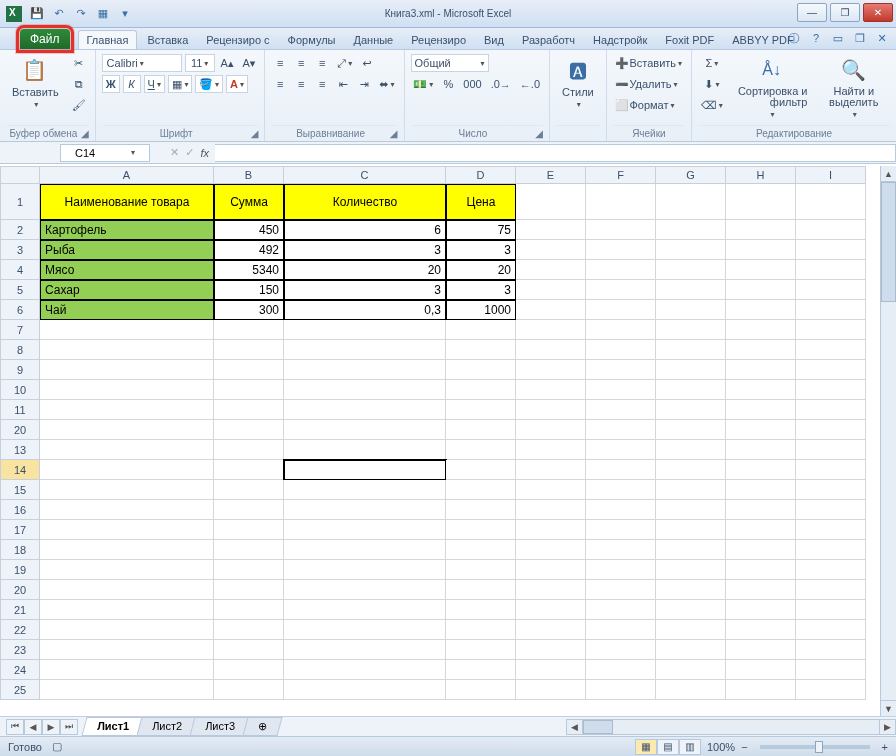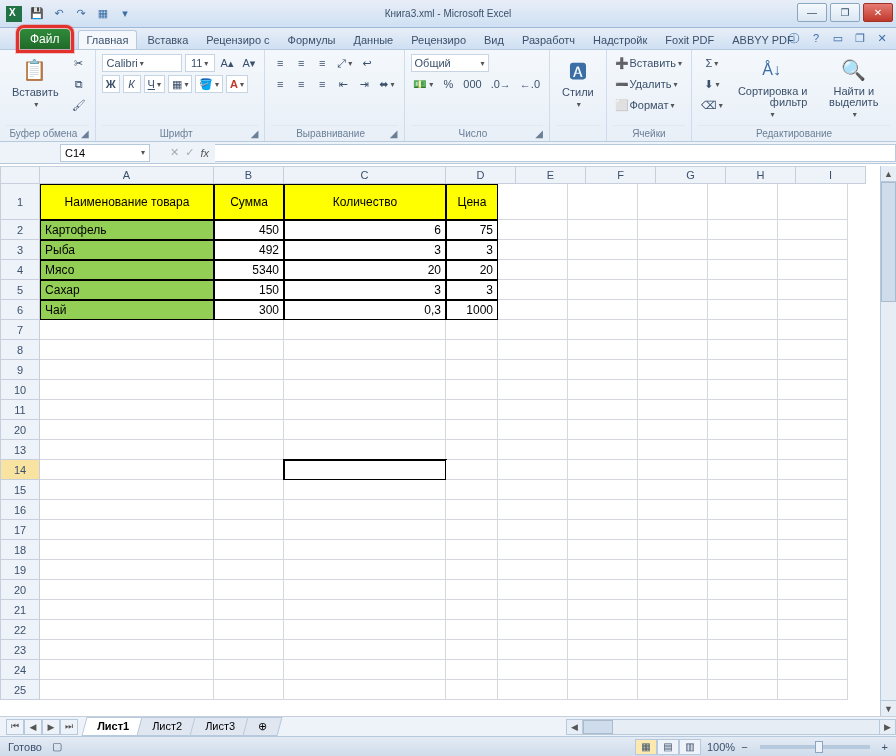--- a/index.html
+++ b/index.html
@@ -35,21 +35,21 @@
 .rrow { display:flex;align-items:center;gap:3px; }
 .tb { height:18px;min-width:18px;border:1px solid #c6d4e4;background:#fff;display:flex;align-items:center;justify-content:center;font-size:11px;padding:0 3px; }
 .tb.ico{border:none;background:none;}
 .font-sel{width:80px;justify-content:flex-start;padding:0 4px;}
 .size-sel{width:30px;}
 .tb b{font-weight:bold;} .tb i{font-style:italic;} .tb u{text-decoration:underline;}
 .dd{font-size:8px;color:#555;margin-left:2px;}
 
 
 .formula-bar { height:22px;background:#eef3f9;border-bottom:1px solid #b7c9dd;display:flex;align-items:center;font-size:11px; }
-.name-box { width:90px;height:18px;margin:0 20px 0 60px;border:1px solid #b7c9dd;background:#fff;display:flex;align-items:center;padding:0 4px;justify-content:space-between; }
+.name-box { width:90px;height:18px;margin:0 20px 0 60px;border:1px solid #b7c9dd;background:#fff;display:flex;align-items:center;padding:0 14px;justify-content:space-between; }
 .fx-area{display:flex;align-items:center;gap:6px;flex:1;}
 .fx-label{font-style:italic;color:#555;}
 .fx-input{flex:1;height:18px;border:1px solid #b7c9dd;border-left:none;background:#fff;}
 
 
 .grid-wrap{position:absolute;left:0;right:0;top:166px;bottom:40px;overflow:hidden;}
 .corner{position:absolute;left:0;top:0;width:40px;height:18px;background:#eef3f9;border:1px solid #c6cfdb;}
 .col-headers{position:absolute;left:40px;top:0;height:18px;display:flex;}
 .ch{border:1px solid #c6cfdb;border-left:none;background:#eef3f9;display:flex;align-items:center;justify-content:center;font-size:11px;color:#3b506b;}
 .row-headers{position:absolute;left:0;top:18px;width:40px;}
@@ -59,21 +59,21 @@
 .crow{display:flex;height:20px;}
 .crow.hdr{height:36px;}
 .cell{border-right:1px solid #d4d8de;border-bottom:1px solid #d4d8de;font-size:12px;padding:0 4px;display:flex;align-items:center;background:#fff;}
 .cell.right{justify-content:flex-end;}
 .hcell{background:#ffff00;border:1px solid #000;font-size:12px;justify-content:center;}
 .dcell{border:1px solid #000;}
 .namec{background:#93cf55;}
 .sel-cell{outline:2px solid #000;outline-offset:-1px;}
 
 
-.cA{width:174px;} .cB{width:70px;} .cC{width:162px;} .cD{width:52px;}
+.cA{width:174px;} .cB{width:70px;} .cC{width:162px;} .cD{width:70px;}
 .cE,.cF,.cG,.cH,.cI{width:70px;}
 .ch.cA{width:174px;} .ch.cB{width:70px;} .ch.cC{width:162px;} .ch.cD{width:70px;}
 
 
 .sheet-bar{position:absolute;left:0;right:0;bottom:20px;height:20px;background:#eef3f9;border-top:1px solid #c6cfdb;display:flex;align-items:center;font-size:11px;}
 .sheet-nav{display:flex;margin-left:6px;}
 .sheet-nav span{width:18px;height:16px;border:1px solid #b7c9dd;display:flex;align-items:center;justify-content:center;font-size:9px;color:#555;}
 .sheet-tabs{display:flex;margin-left:6px;}
 .stab{padding:2px 12px;border:1px solid #b7c9dd;background:#e0e7f0;transform:skewX(-15deg);margin-right:-3px;}
 .stab span{display:inline-block;transform:skewX(15deg);}

